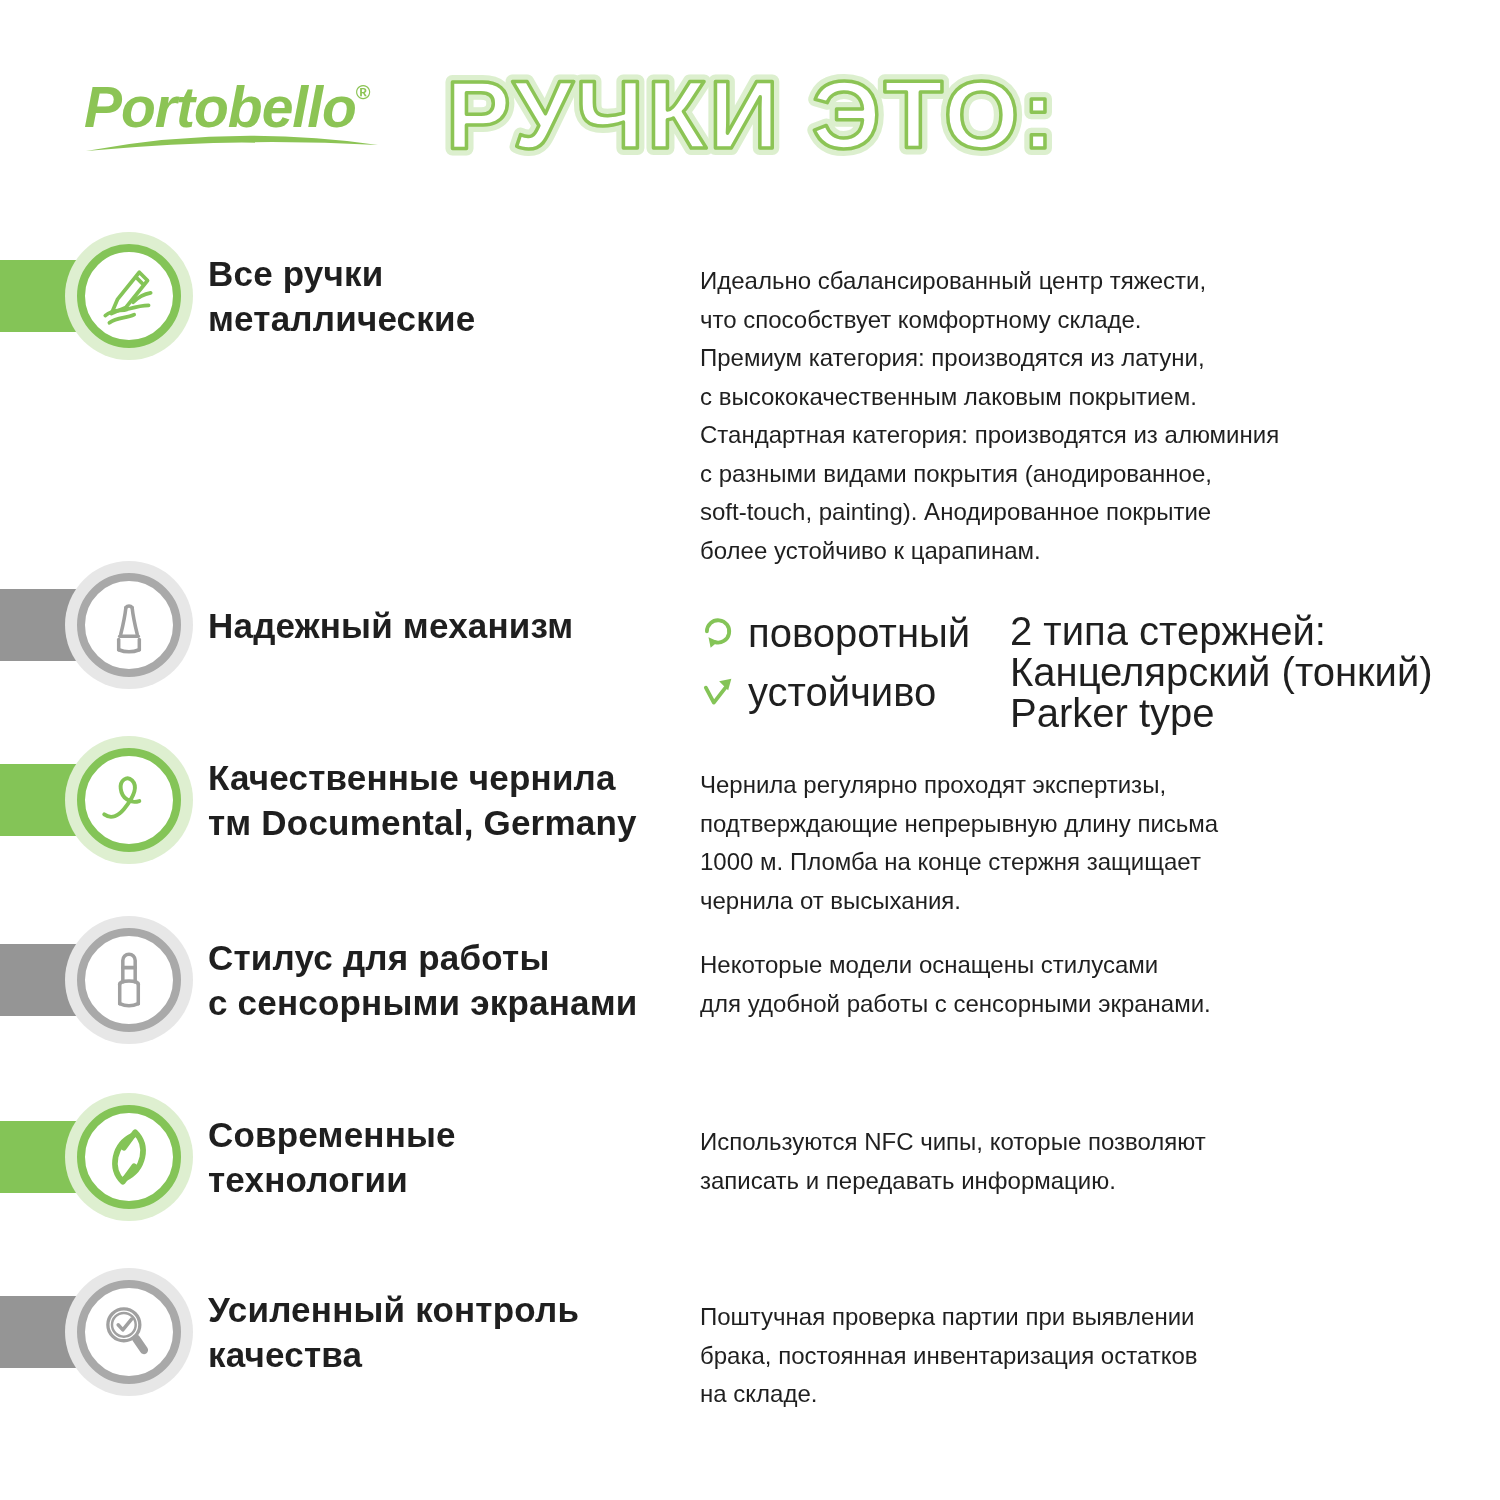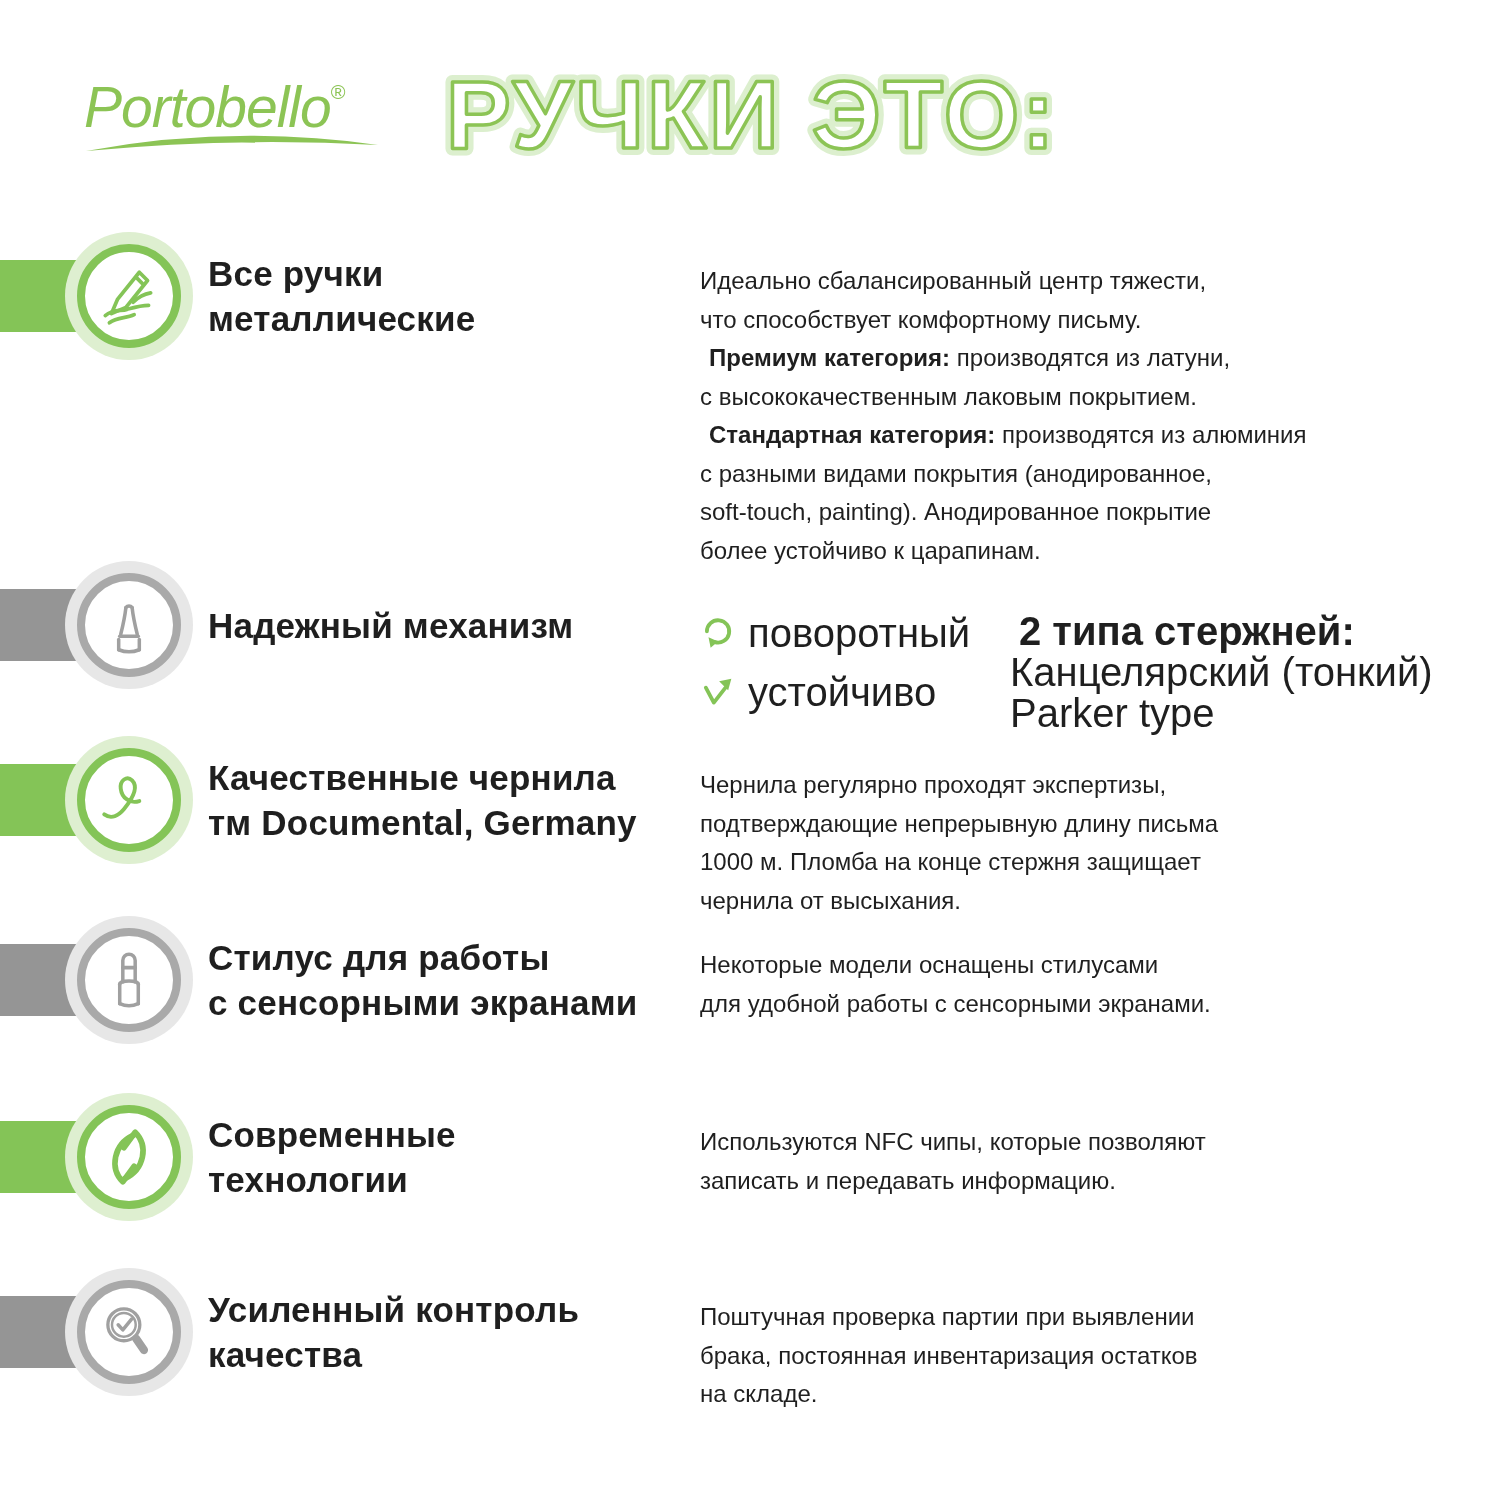--- a/index.html
+++ b/index.html
@@ -3,21 +3,21 @@
 <meta charset="utf-8">
 <style>
   html,body{margin:0;padding:0;background:#fff;}
   .canvas{
     position:relative;width:1500px;height:1500px;background:#ffffff;overflow:hidden;
     font-family:"Liberation Sans","DejaVu Sans",sans-serif;color:#1f1f1f;
   }
   
   .logo{position:absolute;left:84px;top:62px;width:300px;}
   .logo-text{
-    font-size:57px;font-weight:400;font-style:italic;color:#8CC455;
+    font-size:57px;font-weight:700;font-style:italic;color:#8CC455;
     letter-spacing:-1px;white-space:nowrap;line-height:60px;
   }
   .logo-reg{font-size:20px;font-style:normal;vertical-align:28px;letter-spacing:0;}
   .logo-swoosh{position:absolute;left:0;top:70px;}
   .page-title-svg{position:absolute;left:440px;top:52px;}
   .page-title-svg text{
     font-family:"Liberation Sans","DejaVu Sans",sans-serif;
     font-size:97px;font-weight:700;letter-spacing:3px;
   }
   .title-echo{fill:#ffffff;stroke:#DCEFCE;stroke-width:14px;stroke-linejoin:round;}
@@ -35,21 +35,21 @@
     background:#fff;box-sizing:border-box;display:flex;align-items:center;justify-content:center;
   }
   .row.green .ring{border:8px solid #84C457;}
   .row.gray  .ring{border:8px solid #A9A9A9;}
   .icon{display:flex;align-items:center;justify-content:center;}
   .title{
     position:absolute;left:208px;top:0;height:128px;display:flex;flex-direction:column;
     justify-content:center;font-size:35px;font-weight:700;line-height:45px;letter-spacing:.2px;
   }
   .desc{position:absolute;left:700px;top:30px;font-size:24px;line-height:38.5px;}
-  .b{font-weight:700;margin-left:9px;}
+  .b{font-weight:400;}
   .mech{position:absolute;left:700px;top:50px;display:flex;font-size:40px;}
   .mech-opts{width:310px;}
   .mech-opt{display:flex;align-items:center;margin-bottom:14px;}
   .mech-icon{width:34px;height:34px;margin-right:14px;display:flex;align-items:center;justify-content:center;}
   .mech-refills{line-height:41px;}
 </style>
 </head>
 <body>
 
 <div class="canvas">
@@ -82,21 +82,21 @@
               </g>
             </svg>
           </span>
     </div>
     <div class="title">
           <div>Все ручки</div>
           <div>металлические</div>
         </div>
     <div class="desc">
           <div><span>Идеально сбалансированный центр тяжести,</span></div>
-          <div><span>что способствует комфортному письму.</span></div>
+          <div><span>что способствует комфортному складе.</span></div>
           <div><span class="b">Премиум категория:</span><span> производятся из латуни,</span></div>
           <div><span>с высококачественным лаковым покрытием.</span></div>
           <div><span class="b">Стандартная категория:</span><span> производятся из алюминия</span></div>
           <div><span>с разными видами покрытия (анодированное,</span></div>
           <div><span>soft-touch, painting). Анодированное покрытие</span></div>
           <div><span>более устойчиво к царапинам.</span></div>
         </div>
 
   </div>
       <div class="row gray" style="top: 561px;">

